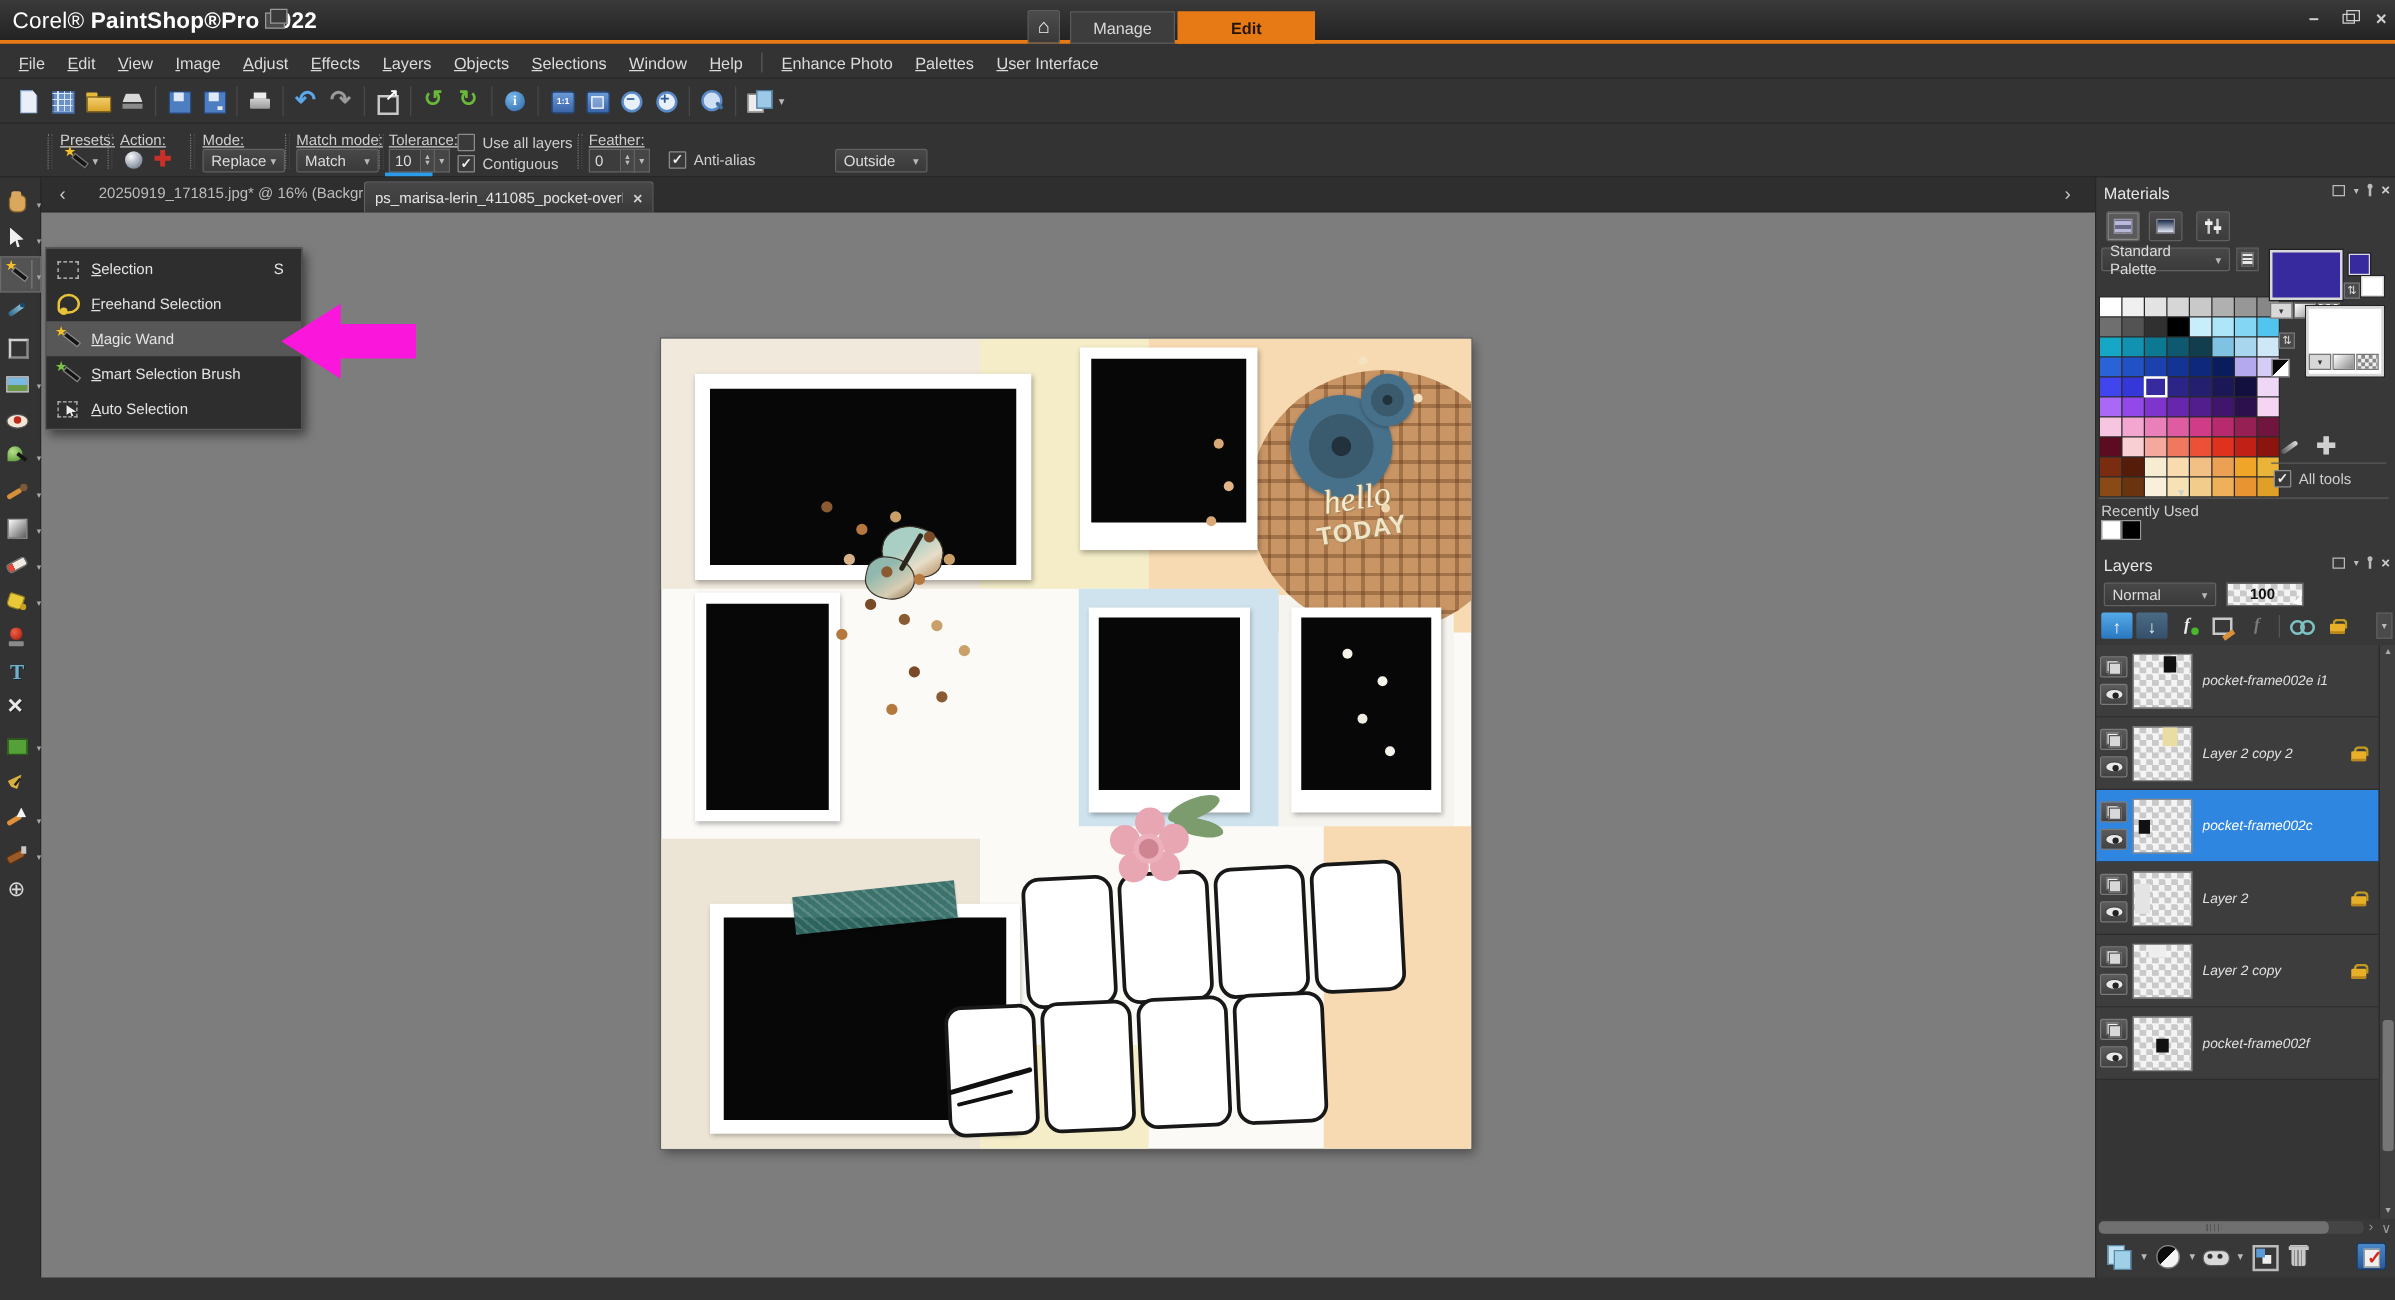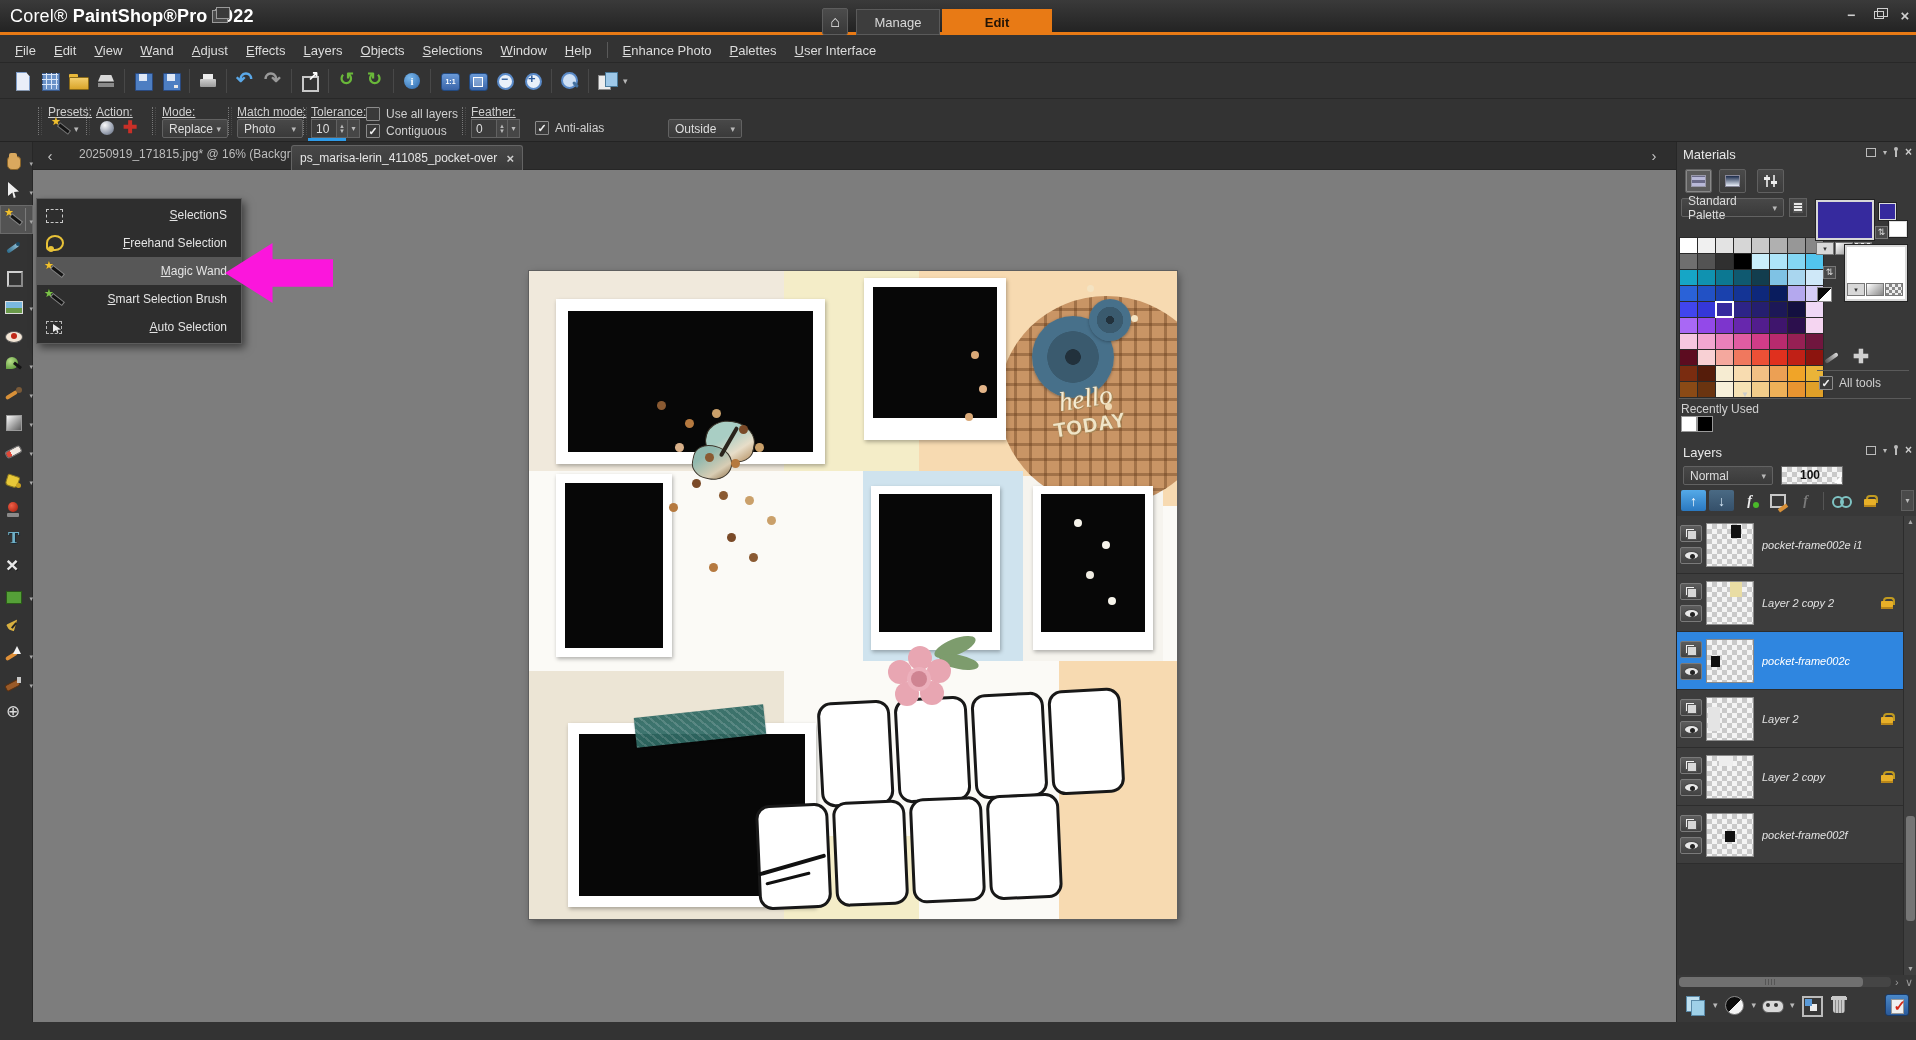--- a/index.html
+++ b/index.html
@@ -176,21 +176,21 @@
   .flower-pink{position:absolute;}
   .fp-leaf{position:absolute;background:#7d9c6d;border-radius:50%;}
   .fp-petal{position:absolute;width:24px;height:24px;border-radius:50%;background:#ecb0bc;
     box-shadow:20px -8px 0 #e8a6b2,13px 14px 0 #e8a6b2,-12px 15px 0 #e8a6b2,-19px -7px 0 #e8a6b2,1px -21px 0 #e8a6b2;}
   .fp-center{position:absolute;width:16px;height:16px;border-radius:50%;background:#cf8492;}
   .scribble{position:absolute;background:#101010;border-radius:2px;}
   .dotset{position:absolute;border-radius:50%;}
 
   
   .flymenu{position:absolute;left:36px;top:198px;width:206px;background:#2e2e2e;border:1px solid #5c5c5c;
-    box-shadow:3px 4px 8px rgba(0,0,0,.5);padding:2px 0;z-index:40;text-align:right;}
+    box-shadow:3px 4px 8px rgba(0,0,0,.5);padding:2px 0;z-index:40;}
   .fly-item{height:28px;display:flex;align-items:center;}
   .fly-item.hl{background:#575757;}
   .mi{position:relative;width:22px;height:18px;margin:0 7px 0 7px;flex:none;}
   .mi::before,.mi::after{position:absolute;content:"";}
   .mi-selection-marquee::before{left:2px;top:3px;width:15px;height:12px;border:1px dashed #c8c8c8;}
   .mi-freehand-lasso::before{left:2px;top:1px;width:14px;height:12px;border:2px solid #e8c238;border-radius:55% 55% 55% 25%;}
   .mi-freehand-lasso::after{left:4px;bottom:0;width:6px;height:6px;background:#e8c238;border-radius:50%;}
   .mi-magic-wand::before{content:"★";left:0;top:-3px;font-size:11px;color:#f0c030;text-shadow:0 0 1px #705810;}
   .mi-magic-wand::after{left:7px;top:8px;width:13px;height:3px;background:#141414;box-shadow:0 0 0 1px #888;transform:rotate(38deg);}
   .mi-smart-selection::before{content:"★";left:0;top:-3px;font-size:11px;color:#7cc24a;text-shadow:0 0 1px #2a5a10;}
@@ -341,21 +341,21 @@
         <span class="restore-glyph"></span>
       </div>
     <div class="wctrl cls">×</div>
   </div>
 
   <div class="menubar">
     <div style="display:flex">
         <div class="menu-item">File</div>
         <div class="menu-item">Edit</div>
         <div class="menu-item">View</div>
-        <div class="menu-item">Wand</div>
+        <div class="menu-item">Image</div>
         <div class="menu-item">Adjust</div>
         <div class="menu-item">Effects</div>
         <div class="menu-item">Layers</div>
         <div class="menu-item">Objects</div>
         <div class="menu-item">Selections</div>
         <div class="menu-item">Window</div>
         <div class="menu-item">Help</div>
       </div>
     <div class="menu-div"></div>
     <div style="display:flex">
@@ -450,21 +450,21 @@
     </div>
     <div class="grip" style="left:152px"></div>
     <div class="opt-label" style="left:162px">Mode:</div>
     <div class="dd" style="position:absolute;left:162px;top:20px;width:66px;height:19px">
       <span>Replace</span>
         <span class="dd-arrow">▾</span>
     </div>
     <div class="grip" style="left:228px"></div>
     <div class="opt-label" style="left:237px">Match mode:</div>
     <div class="dd" style="position:absolute;left:237px;top:20px;width:66px;height:19px">
-      <span>Photo</span>
+      <span>Match</span>
         <span class="dd-arrow">▾</span>
     </div>
     <div class="grip" style="left:303px"></div>
     <div class="opt-label" style="left:311px">Tolerance:</div>
     <div class="spin" style="left:311px;top:20px">
       <span class="val">10</span>
       <span class="updown">
           <span>▲</span>
           <span>▼</span>
         </span>

